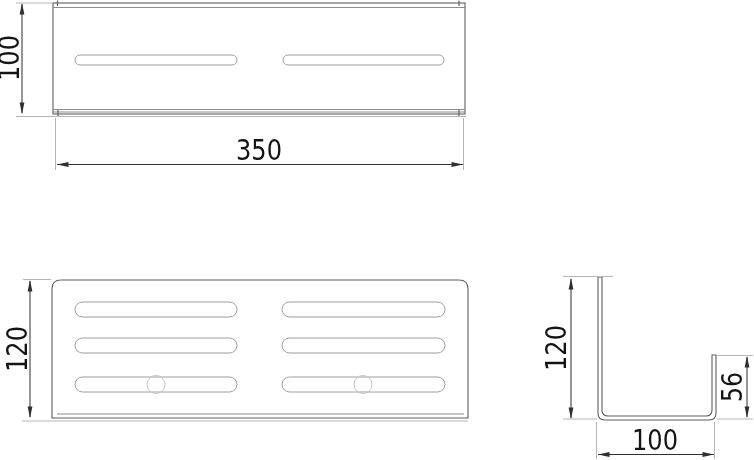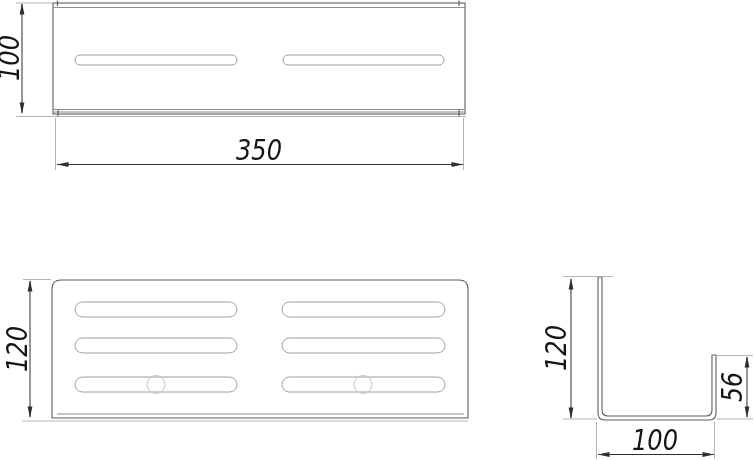--- a/index.html
+++ b/index.html
@@ -2,21 +2,20 @@
 <html style="--background: #ffffff; --outline: #5f5f5f; --inner-line: #8c8c8c; --slot-outline: #9e9e9e; --dimension-line: #2f2f2f; --extension-line: #b5b5b5; --hole-circle: #c6c6c6; --text: #141414;"><head>
 <meta charset="utf-8">
 <style>
   html,body{margin:0;padding:0;background:#fff;}
   .canvas{
     position:relative;
     width:754px;height:460px;
     background:var(--background,#ffffff);
     overflow:hidden;
     font-family:"DejaVu Sans", sans-serif;
-    font-style:italic;
   }
   svg{display:block;}
   .ol   {stroke:var(--outline,#5f5f5f);fill:none;stroke-width:1.1;}
   .olf  {stroke:var(--outline,#5f5f5f);fill:#ffffff;stroke-width:1.1;}
   .inner{stroke:var(--inner-line,#8c8c8c);fill:none;stroke-width:1;}
   .slot {stroke:var(--slot-outline,#9e9e9e);fill:#ffffff;stroke-width:1;}
   .dim  {stroke:var(--dimension-line,#3a3a3a);fill:none;stroke-width:1;}
   .ext  {stroke:var(--extension-line,#b5b5b5);fill:none;stroke-width:1;}
   .arr  {fill:var(--dimension-line,#141414);stroke:none;}
   .circ {stroke:var(--hole-circle,#c6c6c6);fill:none;stroke-width:1;}

